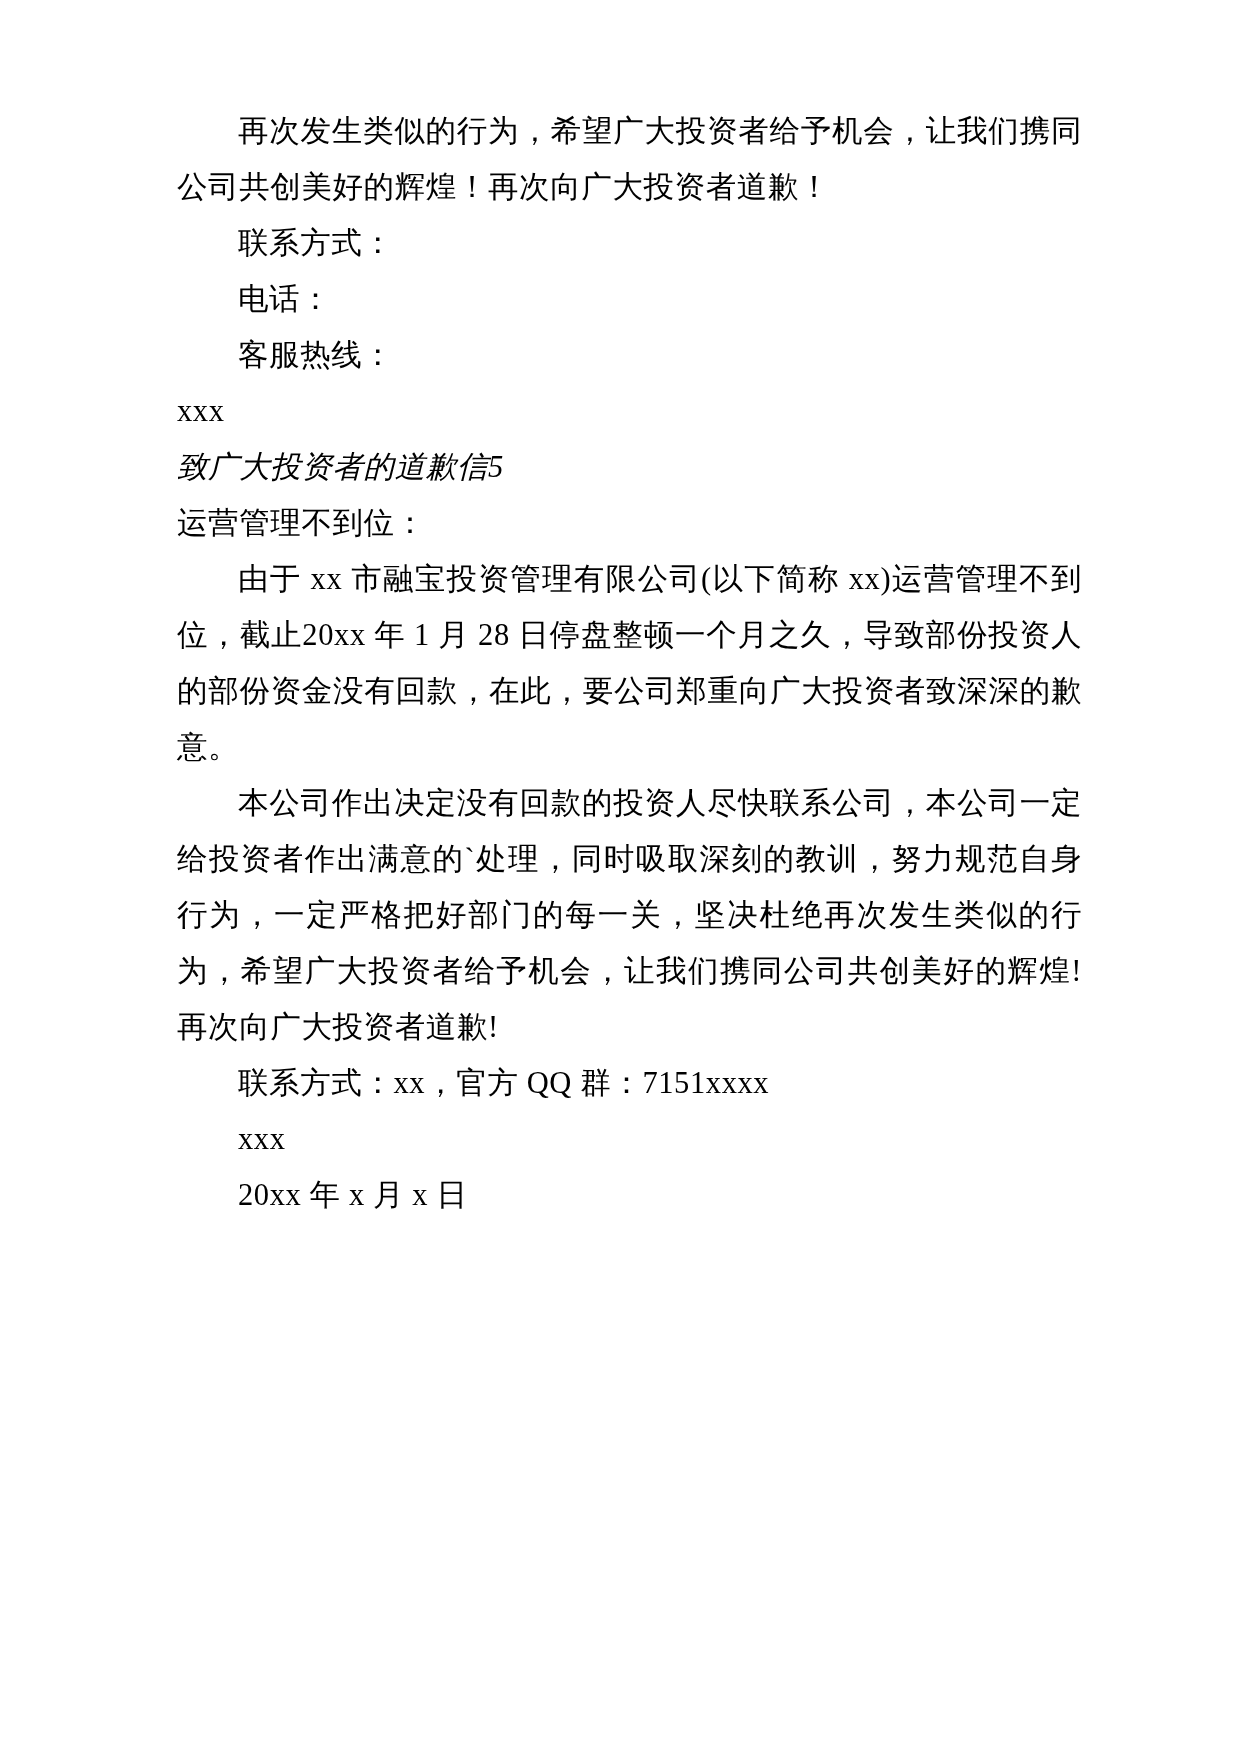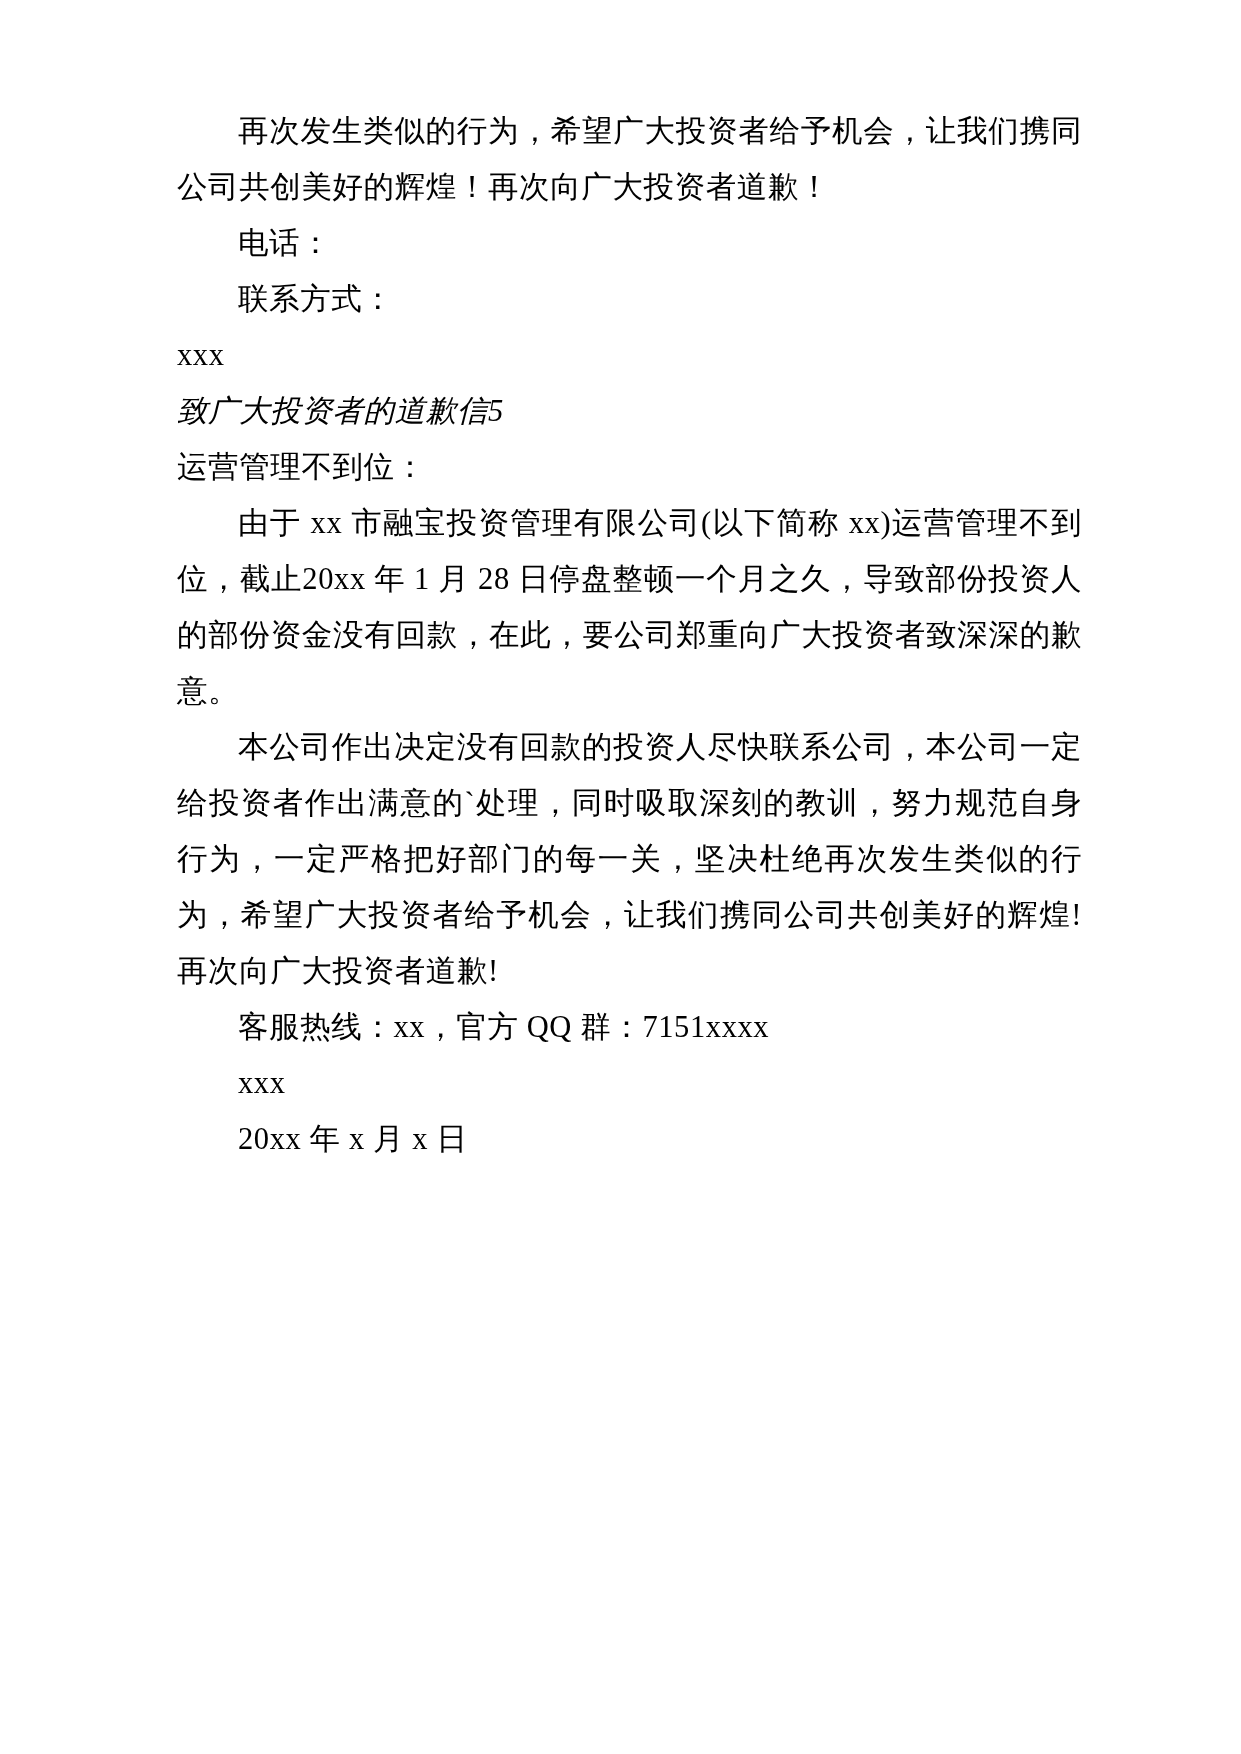--- a/index.html
+++ b/index.html
@@ -44,24 +44,25 @@
     text-indent: 0;
     font-style: italic;
   }
 </style>
 </head>
 <body>
 
 <div class="page">
   <div class="doc-body">
     <p class="indent">再次发生类似的行为，希望广大投资者给予机会，让我们携同公司共创美好的辉煌！再次向广大投资者道歉！</p>
+    <p class="indent">联系方式：</p>
     <p class="indent">电话：</p>
-    <p class="indent">联系方式：</p>
+    <p class="indent">客服热线：</p>
     <p class="noindent">xxx</p>
     <p class="heading">致广大投资者的道歉信5</p>
     <p class="noindent">运营管理不到位：</p>
     <p class="indent">由于 xx 市融宝投资管理有限公司(以下简称 xx)运营管理不到位，截止20xx 年 1 月 28 日停盘整顿一个月之久，导致部份投资人的部份资金没有回款，在此，要公司郑重向广大投资者致深深的歉意。</p>
     <p class="indent">本公司作出决定没有回款的投资人尽快联系公司，本公司一定给投资者作出满意的`处理，同时吸取深刻的教训，努力规范自身行为，一定严格把好部门的每一关，坚决杜绝再次发生类似的行为，希望广大投资者给予机会，让我们携同公司共创美好的辉煌!再次向广大投资者道歉!</p>
-    <p class="indent">客服热线：xx，官方 QQ 群：7151xxxx</p>
+    <p class="indent">联系方式：xx，官方 QQ 群：7151xxxx</p>
     <p class="indent">xxx</p>
     <p class="indent">20xx 年 x 月 x 日</p>
   </div>
 </div>
 
 </body></html>

